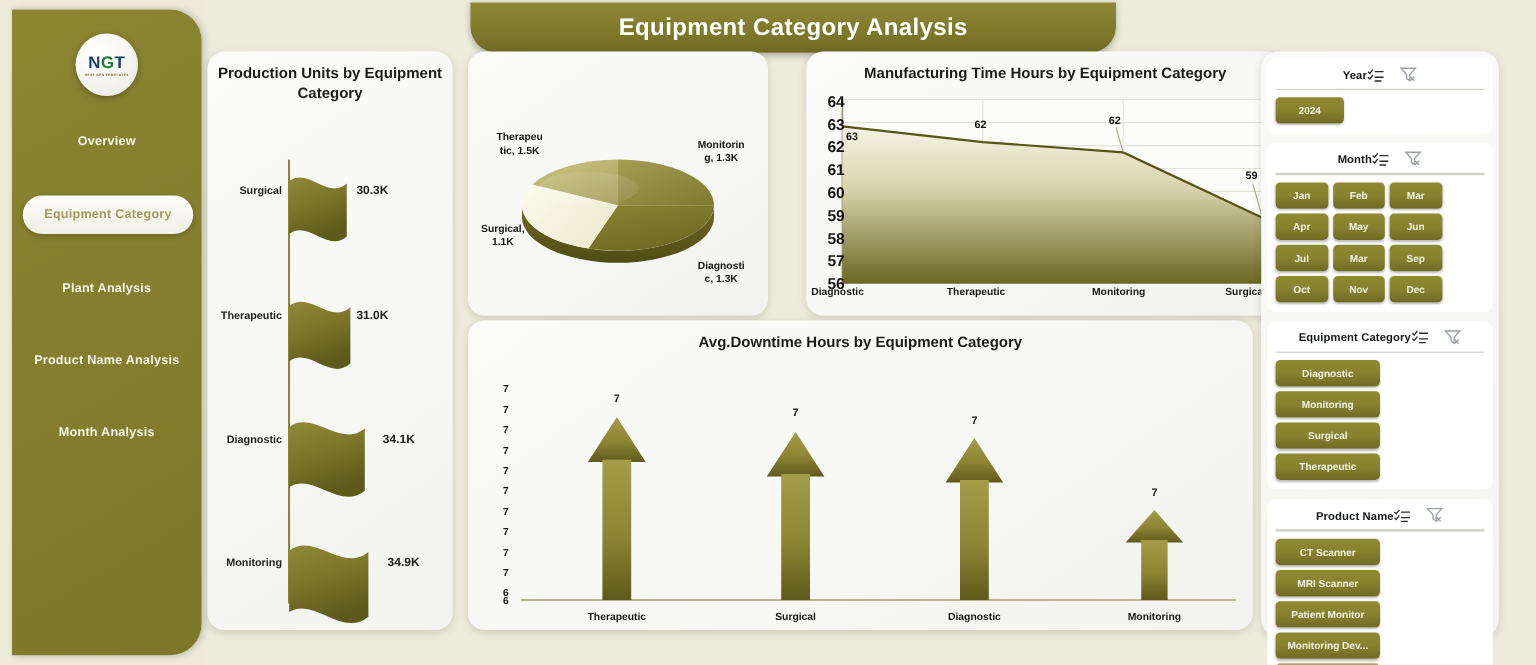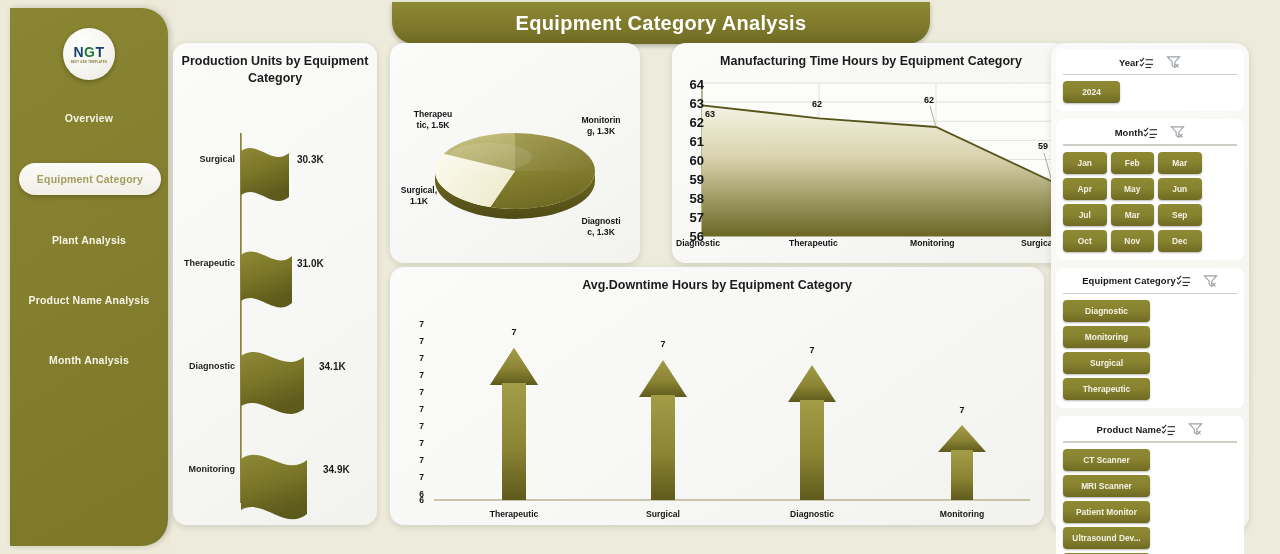--- a/index.html
+++ b/index.html
@@ -491,21 +491,21 @@
             <line x1="9.8" y1="9.6" x2="13.4" y2="13.2" stroke="#9aa0a6" stroke-width="1.2"></line>
             <line x1="13.4" y1="9.6" x2="9.8" y2="13.2" stroke="#9aa0a6" stroke-width="1.2"></line>
           </svg>
         </div>
       </div>
       <div class="rule"></div>
       <div class="chips">
         <div class="chip pn">CT Scanner</div>
         <div class="chip pn">MRI Scanner</div>
         <div class="chip pn">Patient Monitor</div>
-        <div class="chip pn">Ultrasound Dev...</div>
+        <div class="chip pn">Monitoring Dev...</div>
         <div class="chip pn">Ventilator</div>
 
       </div>
     </div>
 
   </div>
 
 </div>
 
 </body></html>

